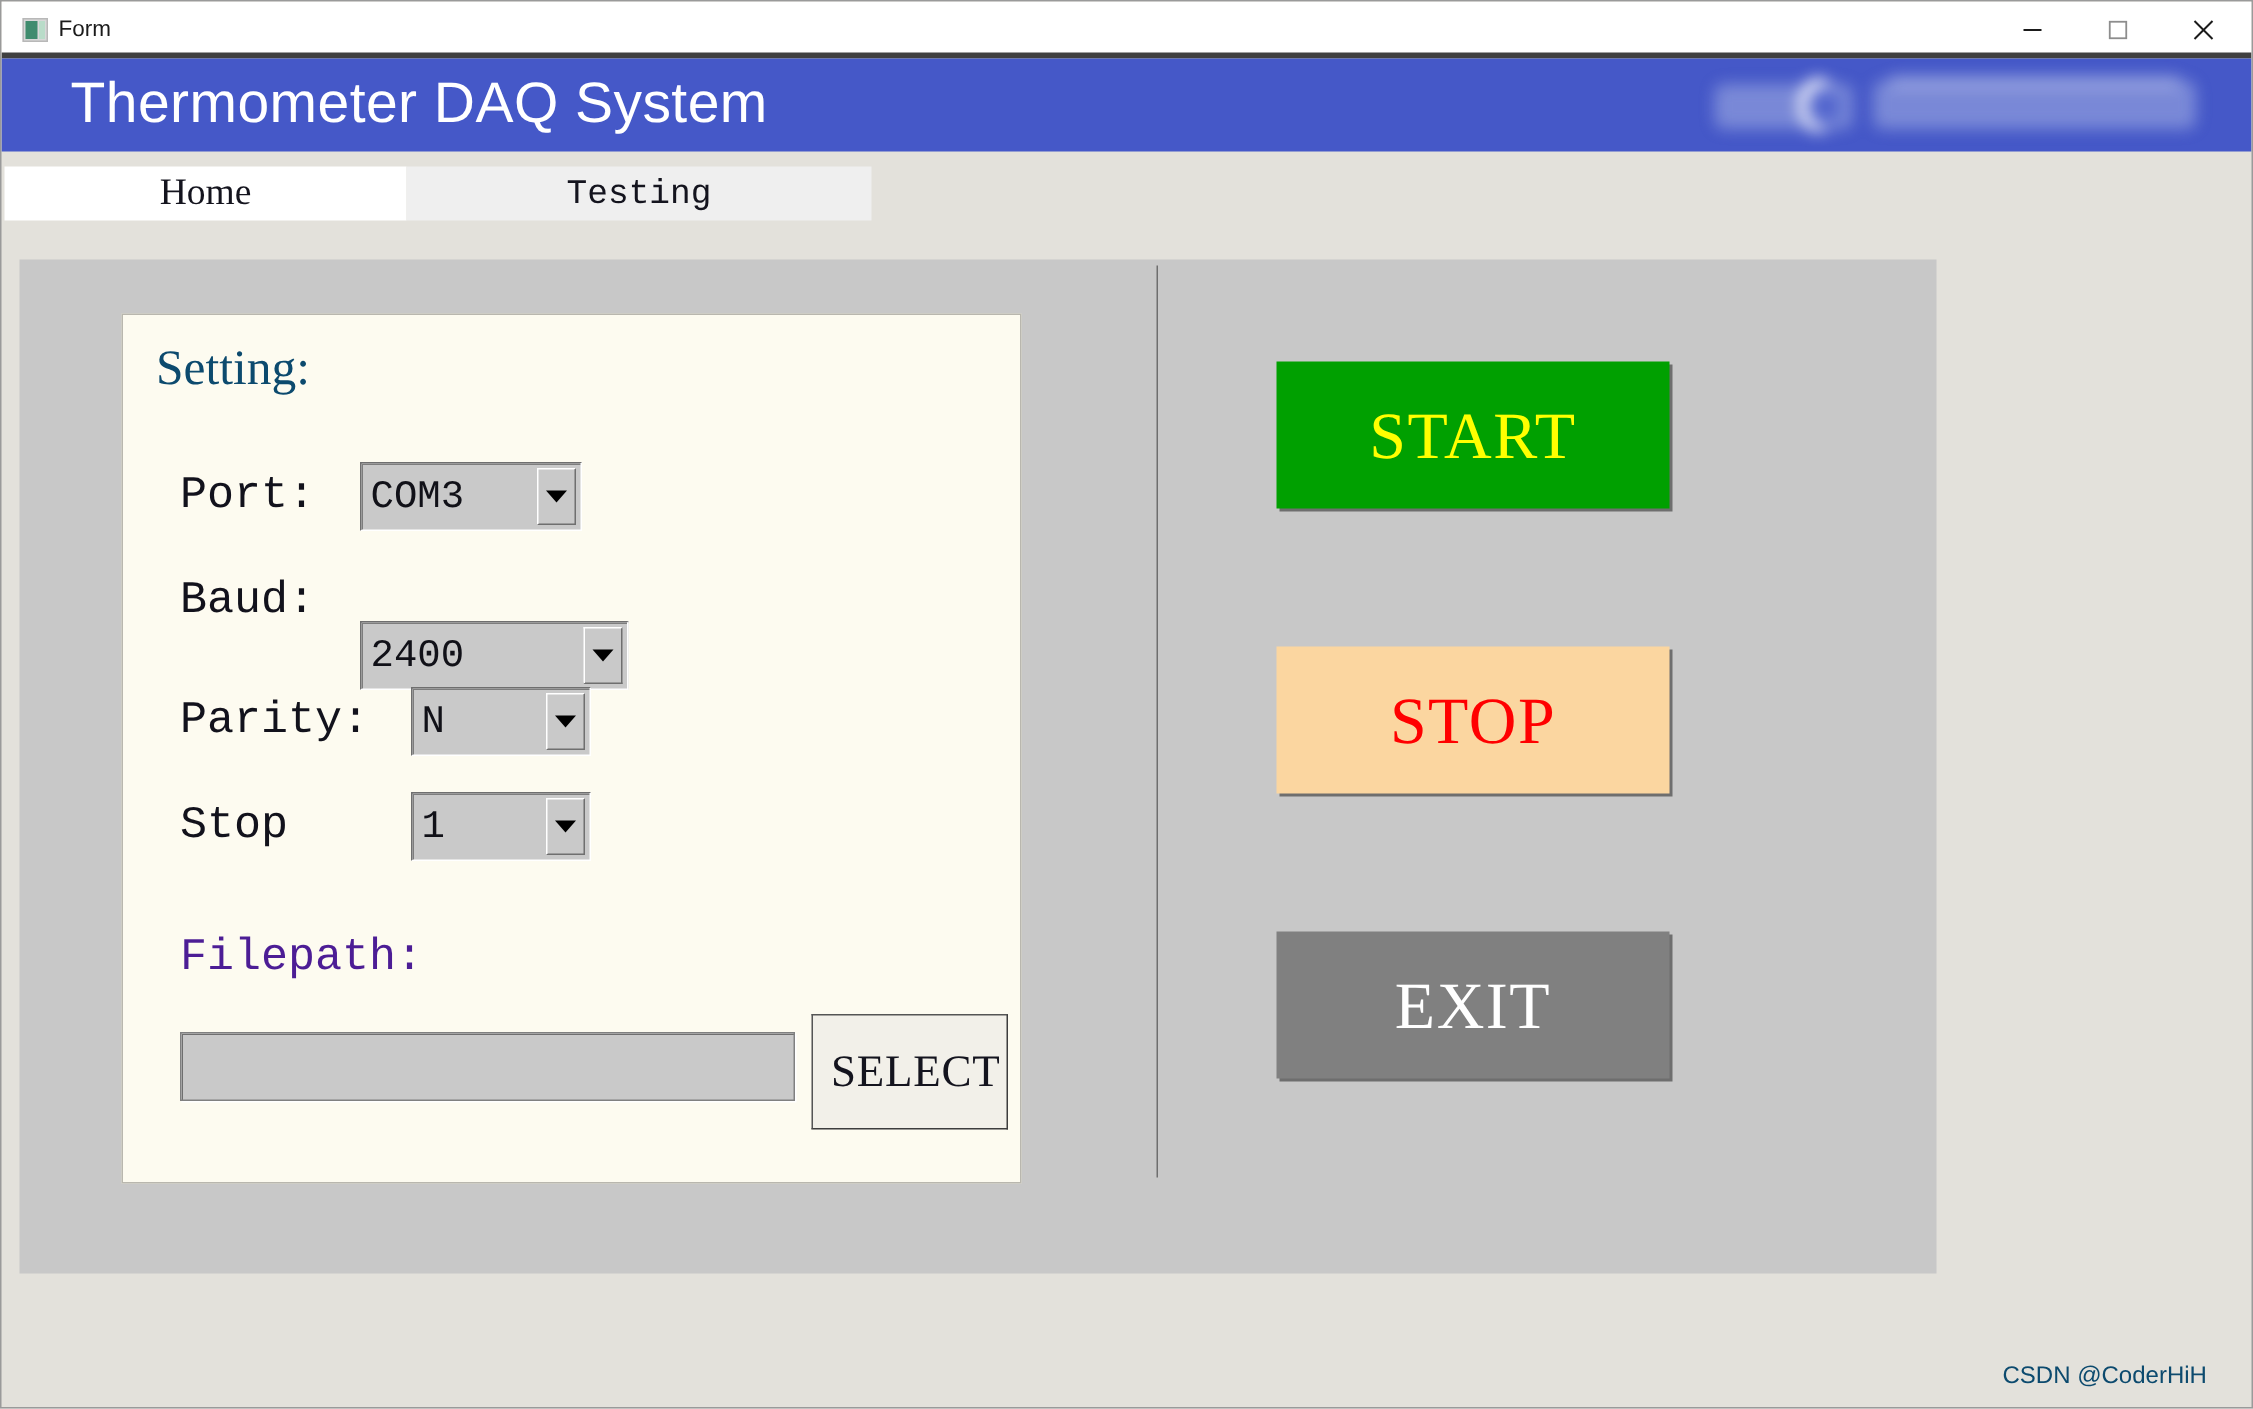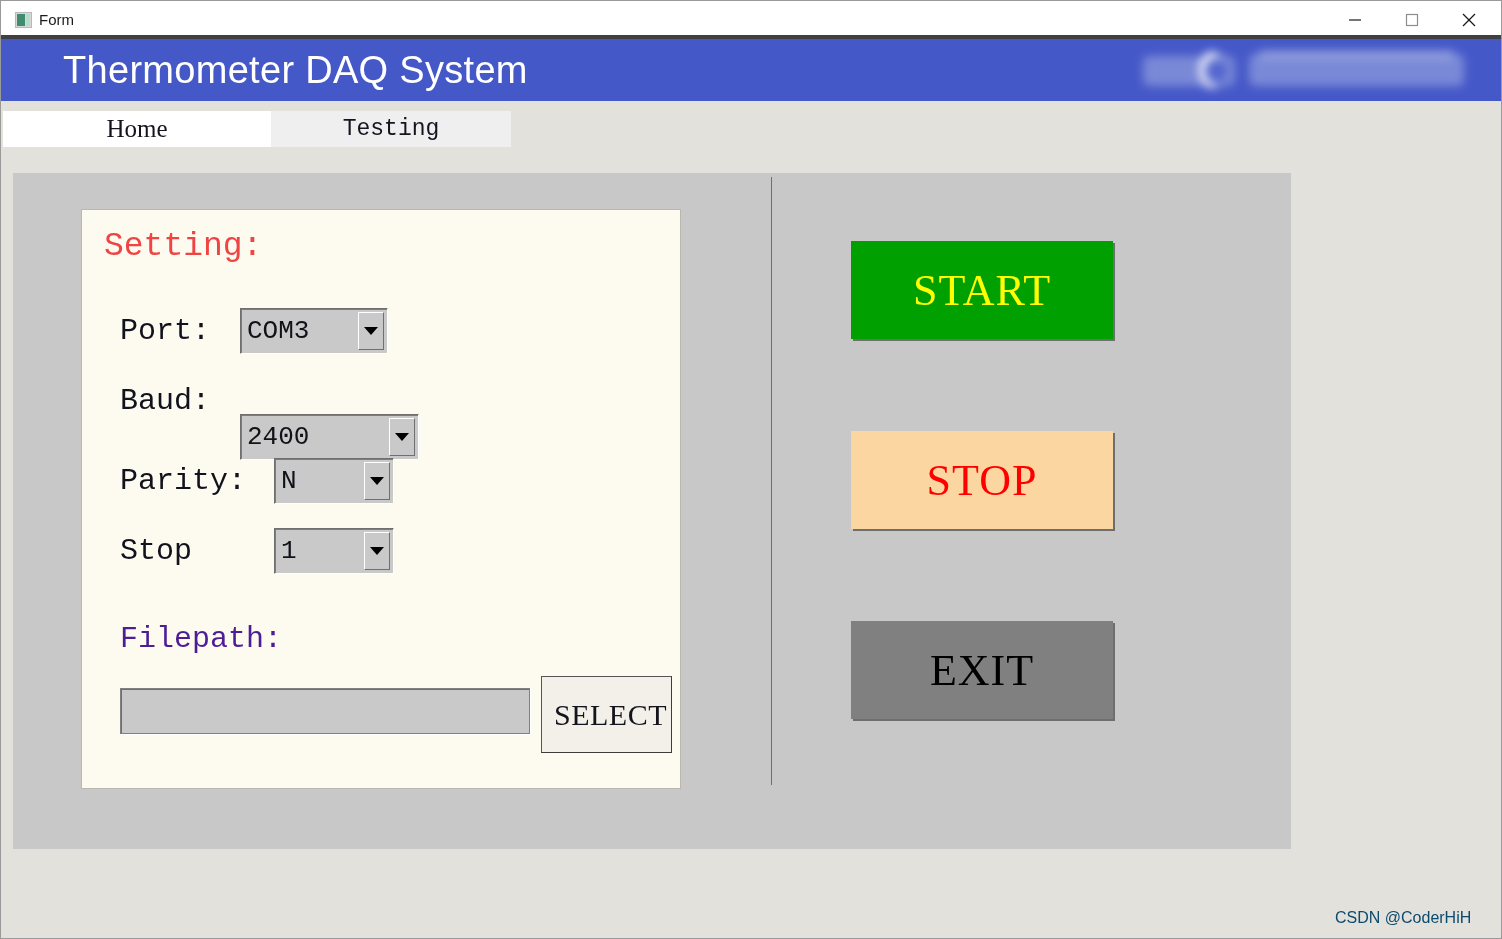--- a/index.html
+++ b/index.html
@@ -85,21 +85,21 @@
   #header-banner {
     position: absolute;
     left: 0; top: 38px;
     width: 100%;
     height: 62px;
     background: #4558C8;
     overflow: hidden;
   }
   #app-title {
     position: absolute;
-    left: 62px;
+    left: 46px;
     top: 50%;
     transform: translateY(-50%);
     font-family: "Liberation Sans", sans-serif;
     font-weight: 300;
     font-size: 38px;
     letter-spacing: 0.3px;
     color: #FFFFFF;
     white-space: nowrap;
   }
   
@@ -145,21 +145,21 @@
     justify-content: center;
     text-align: center;
   }
   #tab-home {
     left: 2px;
     width: 268px;
     background: #FFFFFF;
   }
   #tab-testing {
     left: 270px;
-    width: 240px;
+    width: 310px;
     background: #EFEFEF;
     font-family: "Liberation Mono", monospace;
     font-size: 23px;
   }
 
   
   #main-panel {
     position: absolute;
     left: 12px; top: 172px;
     width: 1278px;
@@ -183,23 +183,23 @@
     left: 68px; top: 36px;
     width: 600px;
     height: 580px;
     background: #FDFBF0;
     border: 1px solid #b9b7ae;
     box-sizing: border-box;
   }
   #setting-heading {
     position: absolute;
     left: 22px; top: 18px;
-    font-family: Liberation Mono, monospace;
+    font-family: Liberation Serif, serif;
     font-size: 33px;
-    color: #ef4444;
+    color: #0c4a6e;
     white-space: nowrap;
   }
   .field-row {
     position: absolute;
     left: 0;
     width: 100%;
     height: 46px;
   }
   #row-port   { top: 98px; }
   #row-baud   { top: 168px; }
@@ -316,21 +316,21 @@
     border: none;
     padding: 0;
     font-family: "Liberation Serif", serif;
     font-size: 44px;
     letter-spacing: 1px;
     cursor: default;
     box-shadow: 2px 2px 0 rgba(0,0,0,0.45);
   }
   #btn-start { left: 838px; top: 68px;  background: #00A000; color: #FFFF00; }
   #btn-stop  { left: 838px; top: 258px; background: #FBD6A0; color: #FF0000; }
-  #btn-exit  { left: 838px; top: 448px; background: #808080; color: #000000; }
+  #btn-exit  { left: 838px; top: 448px; background: #808080; color: #ffffff; }
 
   
   #clock-panel {
     position: absolute;
     left: 1285px; top: 869px;
     width: 206px;
     height: 63px;
     background: #E3E1DB;
     border: 1px solid #8c8c8c;
     box-sizing: border-box;

